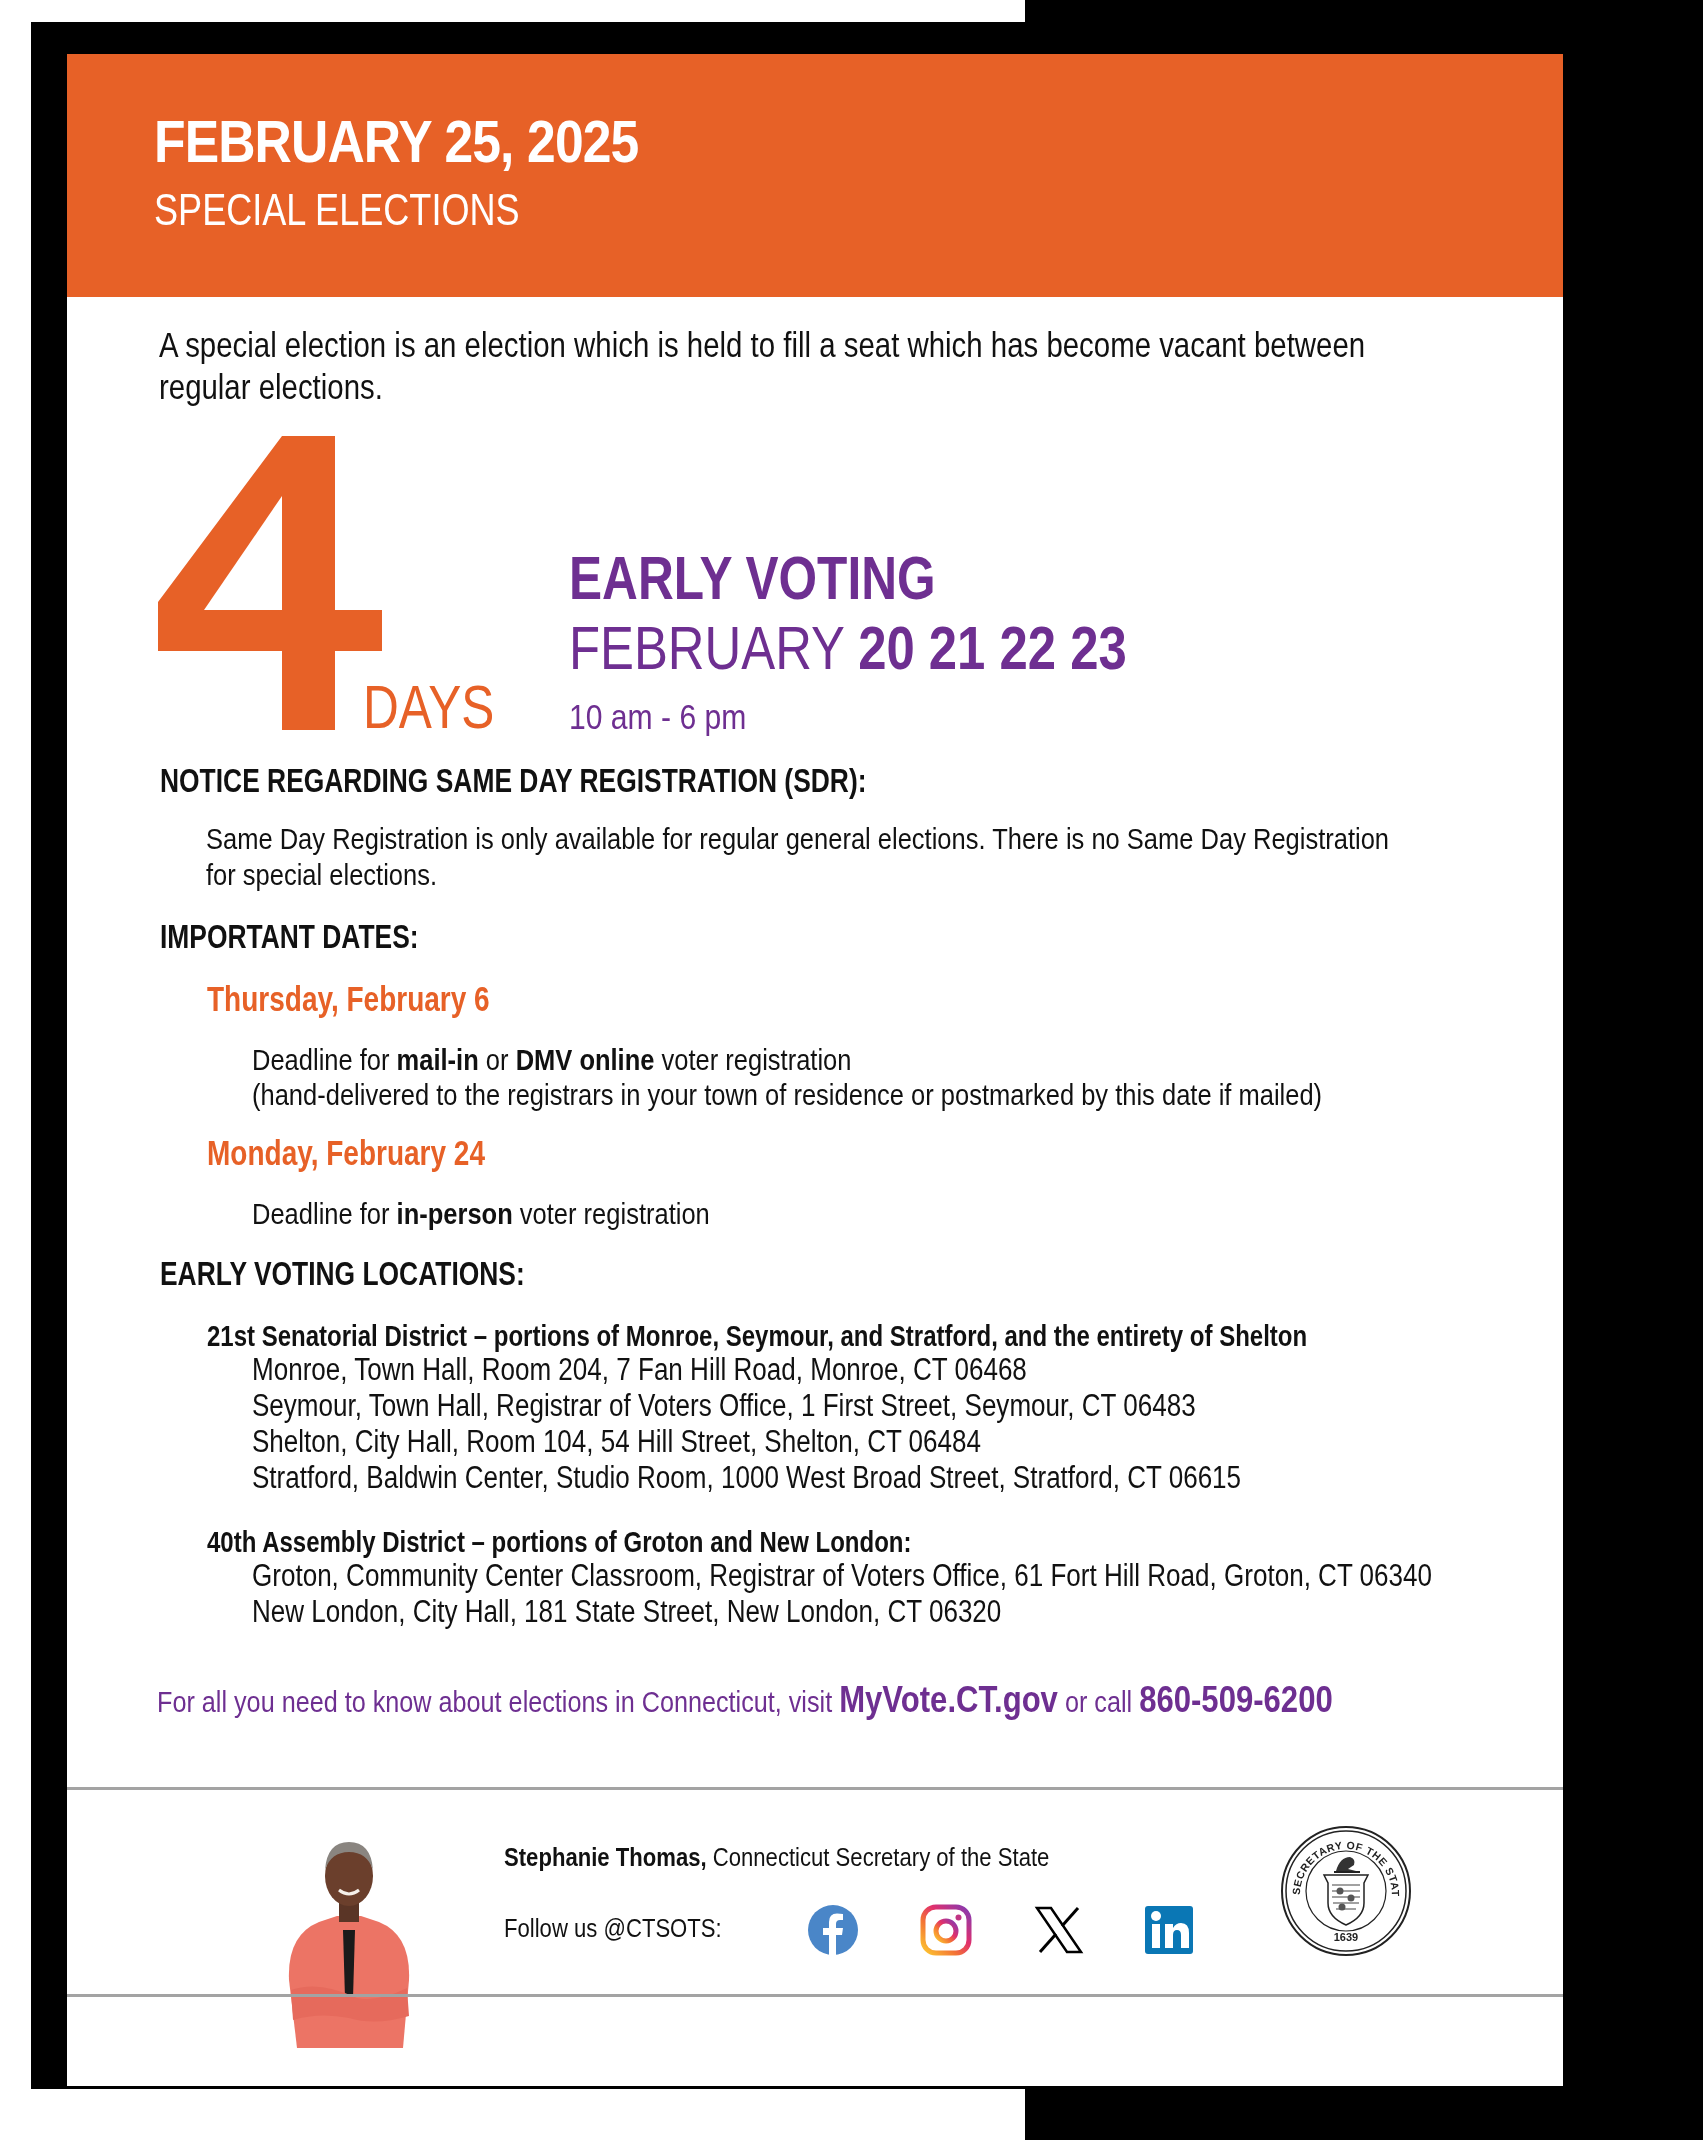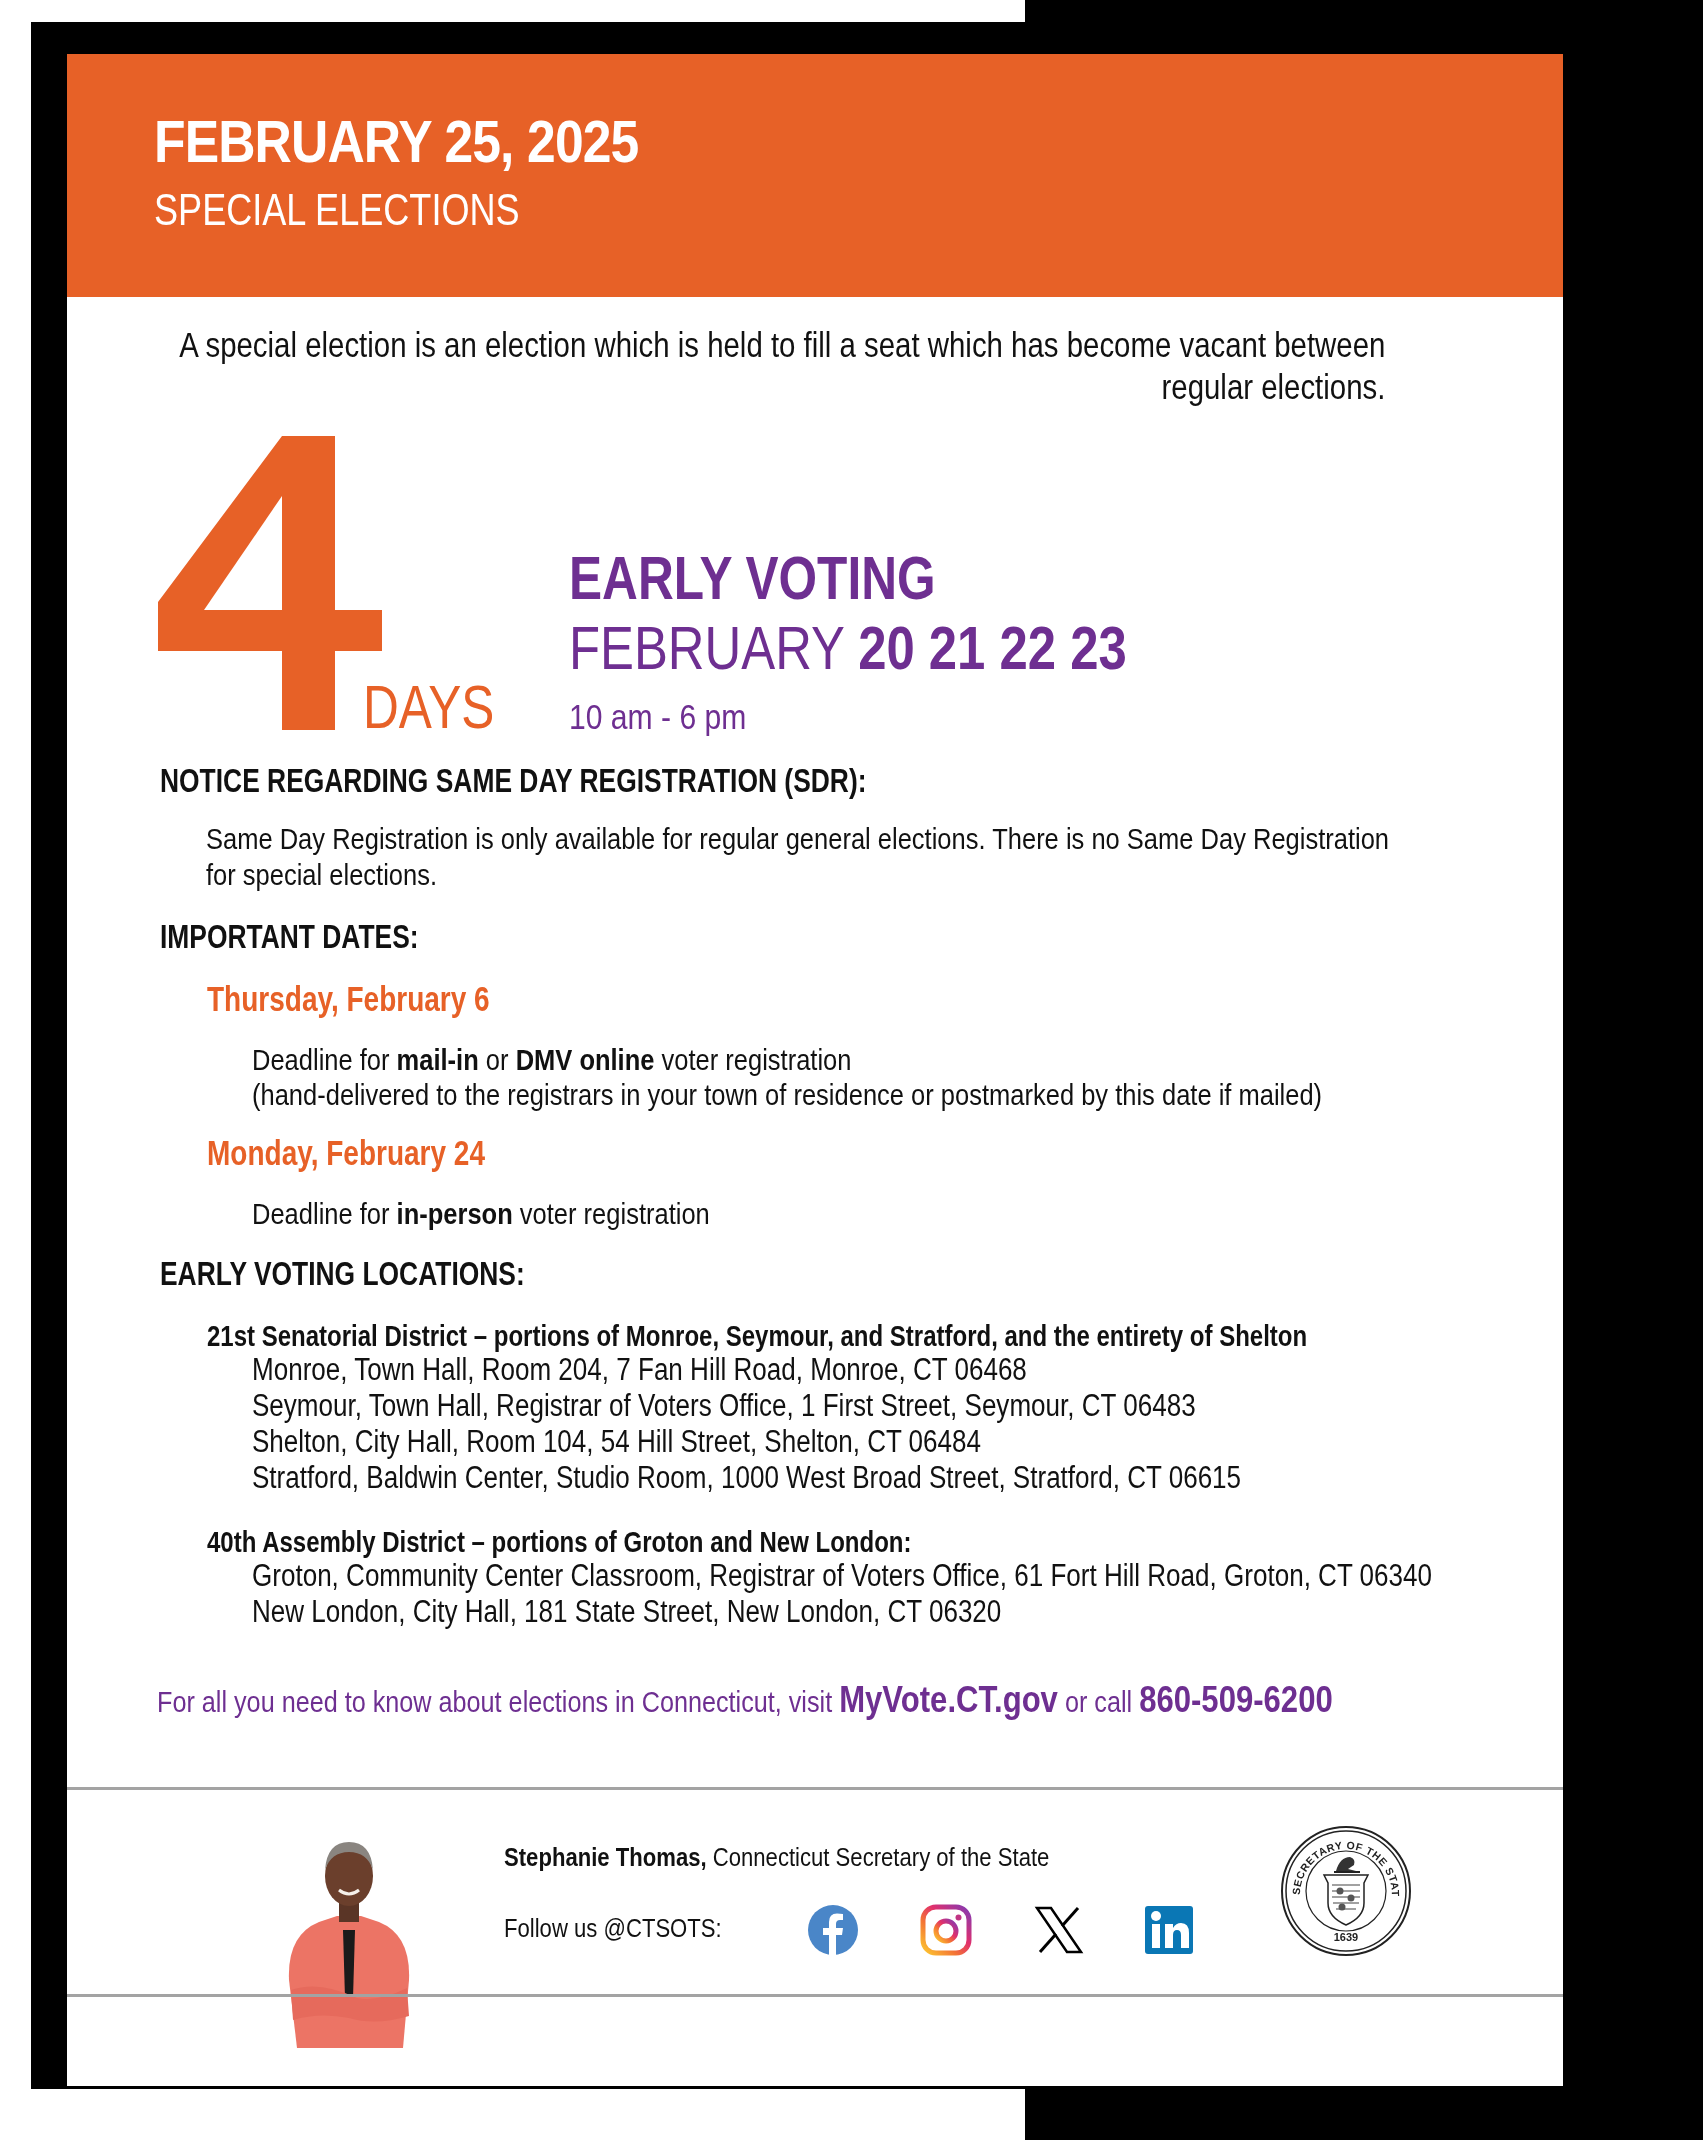--- a/index.html
+++ b/index.html
@@ -5,21 +5,21 @@
   html, body { margin: 0; padding: 0; }
   body {
     width: 1703px; height: 2140px; position: relative; overflow: hidden;
     background: #ffffff;
     font-family: "Liberation Sans", "DejaVu Sans", sans-serif;
     color: #111;
   }
   .frame-top-right { position: absolute; left: 1025px; top: 0; width: 678px; height: 22px; background: #000; }
   .frame { position: absolute; left: 31px; top: 22px; width: 1672px; height: 2067px; background: #000; }
   .frame-bottom-right { position: absolute; left: 1025px; top: 2089px; width: 678px; height: 51px; background: #000; }
-  .page { position: absolute; left: 67px; top: 54px; width: 1496px; height: 2032px; background: #fff; overflow: hidden; text-align: right; }
+  .page { position: absolute; left: 67px; top: 54px; width: 1496px; height: 2032px; background: #fff; overflow: hidden; }
 
   .banner { position: absolute; left: 0; top: 0; width: 1570px; height: 243px; background: #e76127; }
   .banner-date {
     position: absolute; left: 87px; top: 58px; margin: 0;
     color: #fff; font-weight: bold; font-size: 60px; line-height: 1;
     letter-spacing: -1px; transform: scaleX(0.86); transform-origin: left top;
     white-space: nowrap;
   }
   .banner-sub {
     position: absolute; left: 87px; top: 134px; margin: 0;

